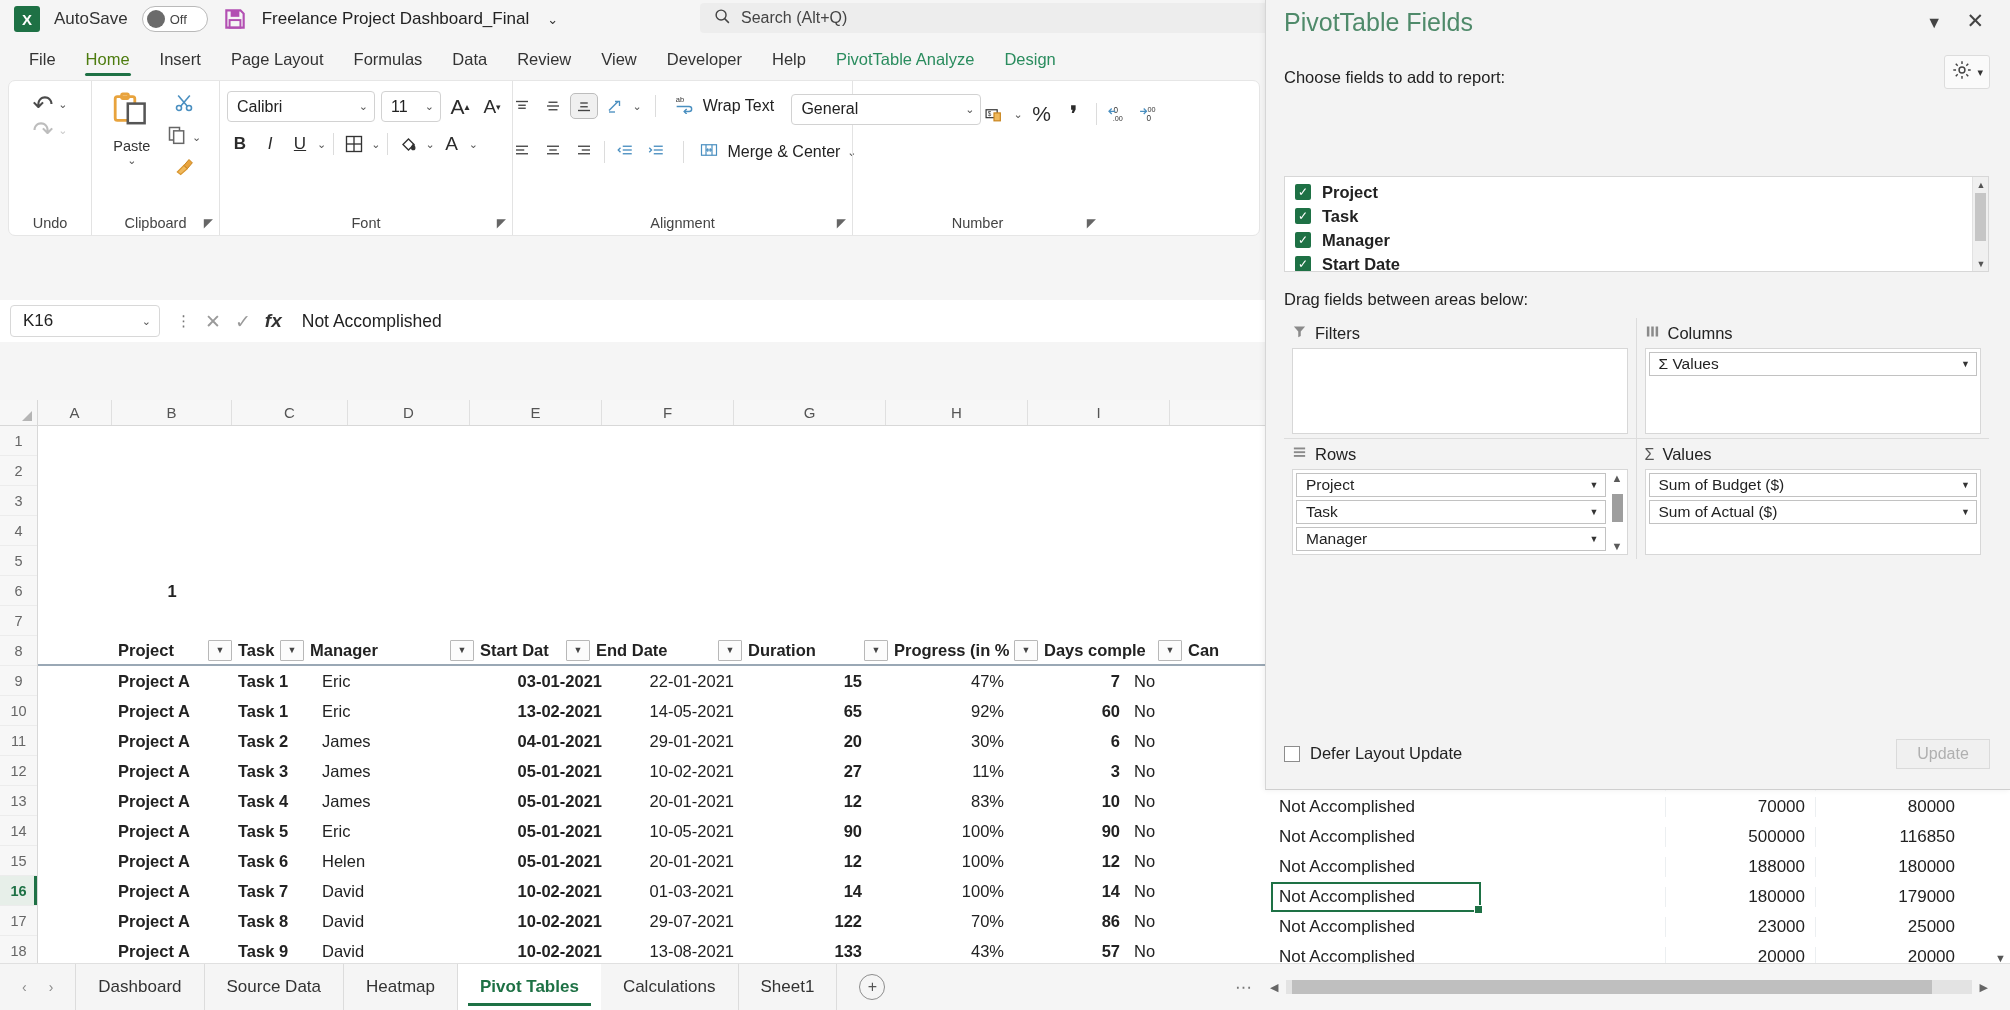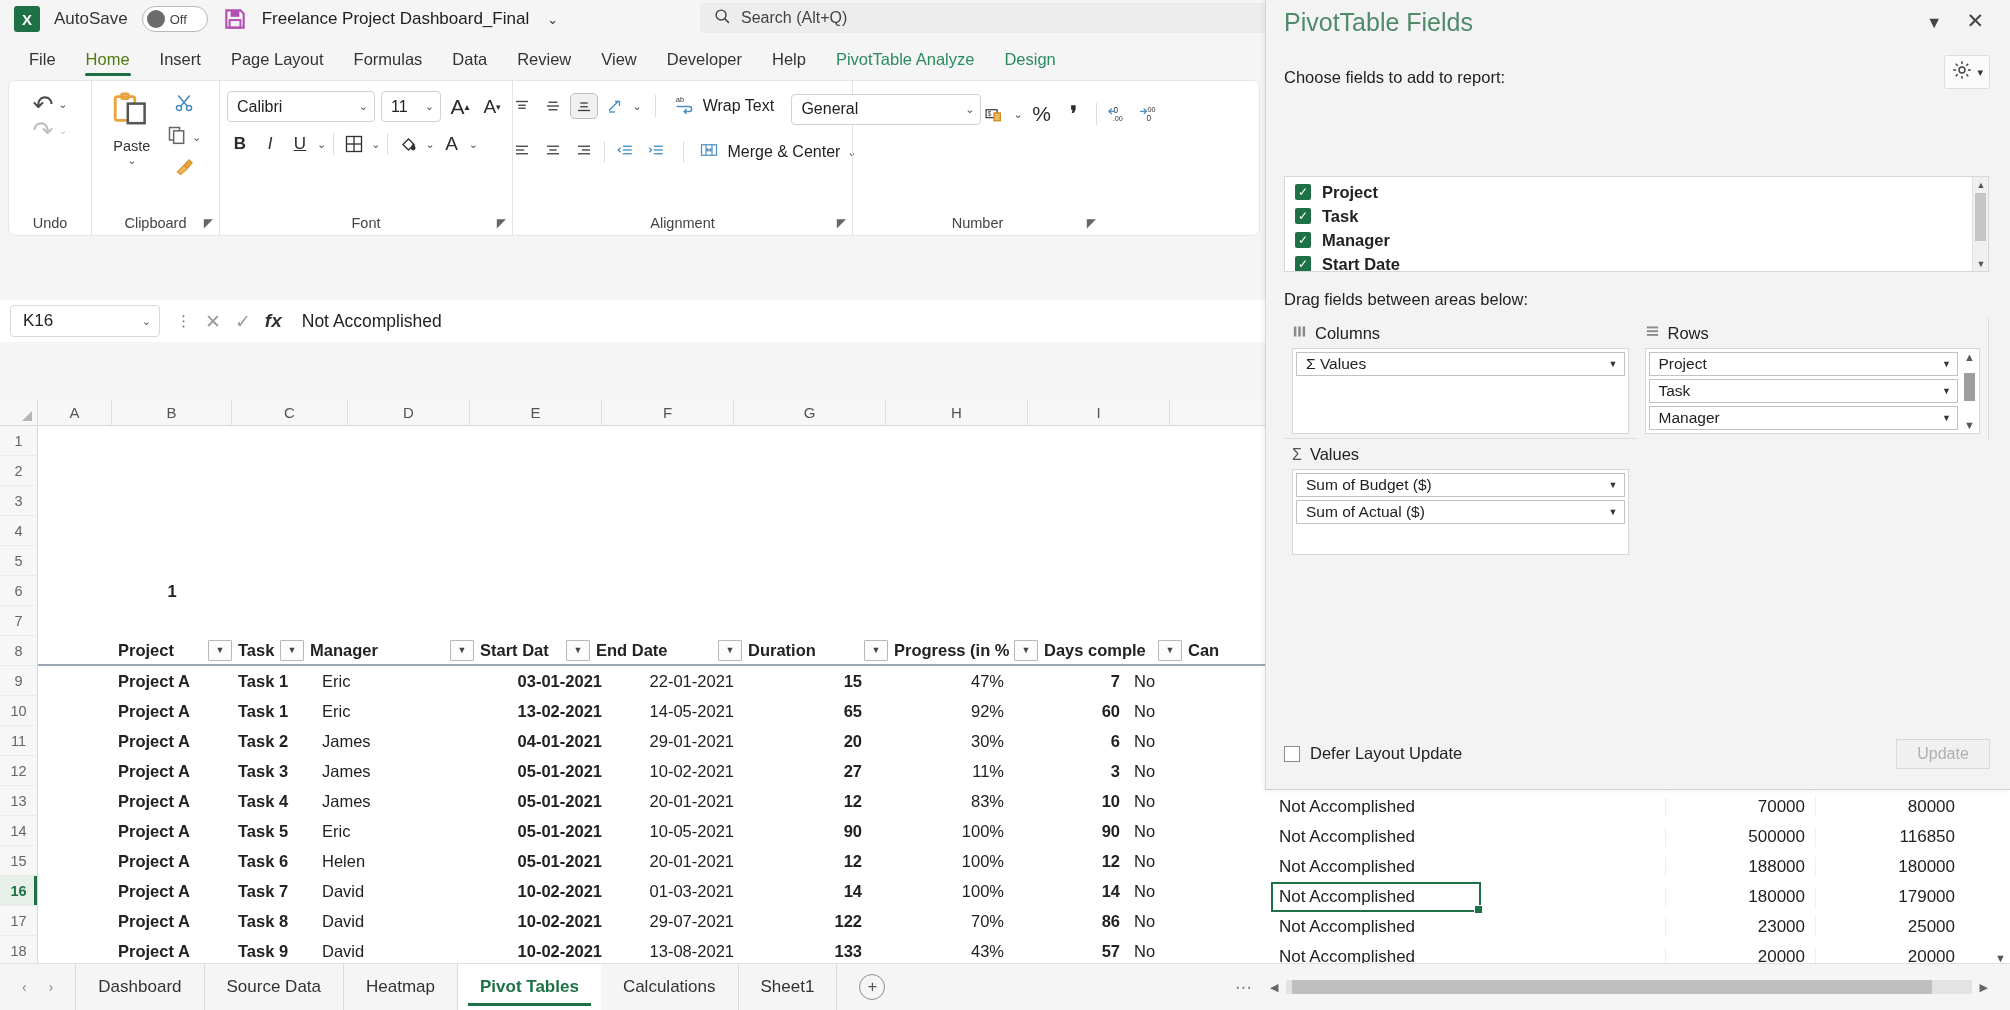--- a/index.html
+++ b/index.html
@@ -846,20 +846,31 @@
         <div class="up">▲</div>
         <div class="thumb"></div>
         <div class="dn">▼</div>
       </div>
     </div>
 
     <div class="pf-drag">Drag fields between areas below:</div>
 
     <div class="areas">
 
+      <div class="area tl">
+        <div class="area-hd">
+          <span>
+            <svg width="15" height="15" viewBox="0 0 24 24" fill="#8a8a8a">
+                <path d="M3 4h18l-7 8v7l-4 2v-9z"></path>
+              </svg>
+          </span>
+          <span>Filters</span>
+        </div>
+        <div class="area-box"></div>
+      </div>
 
       <div class="area tr">
         <div class="area-hd">
           <span>
             <svg width="15" height="15" viewBox="0 0 24 24" fill="#8a8a8a">
                 <rect x="3" y="4" width="4" height="16"></rect>
                 <rect x="10" y="4" width="4" height="16"></rect>
                 <rect x="17" y="4" width="4" height="16"></rect>
               </svg>
           </span>

